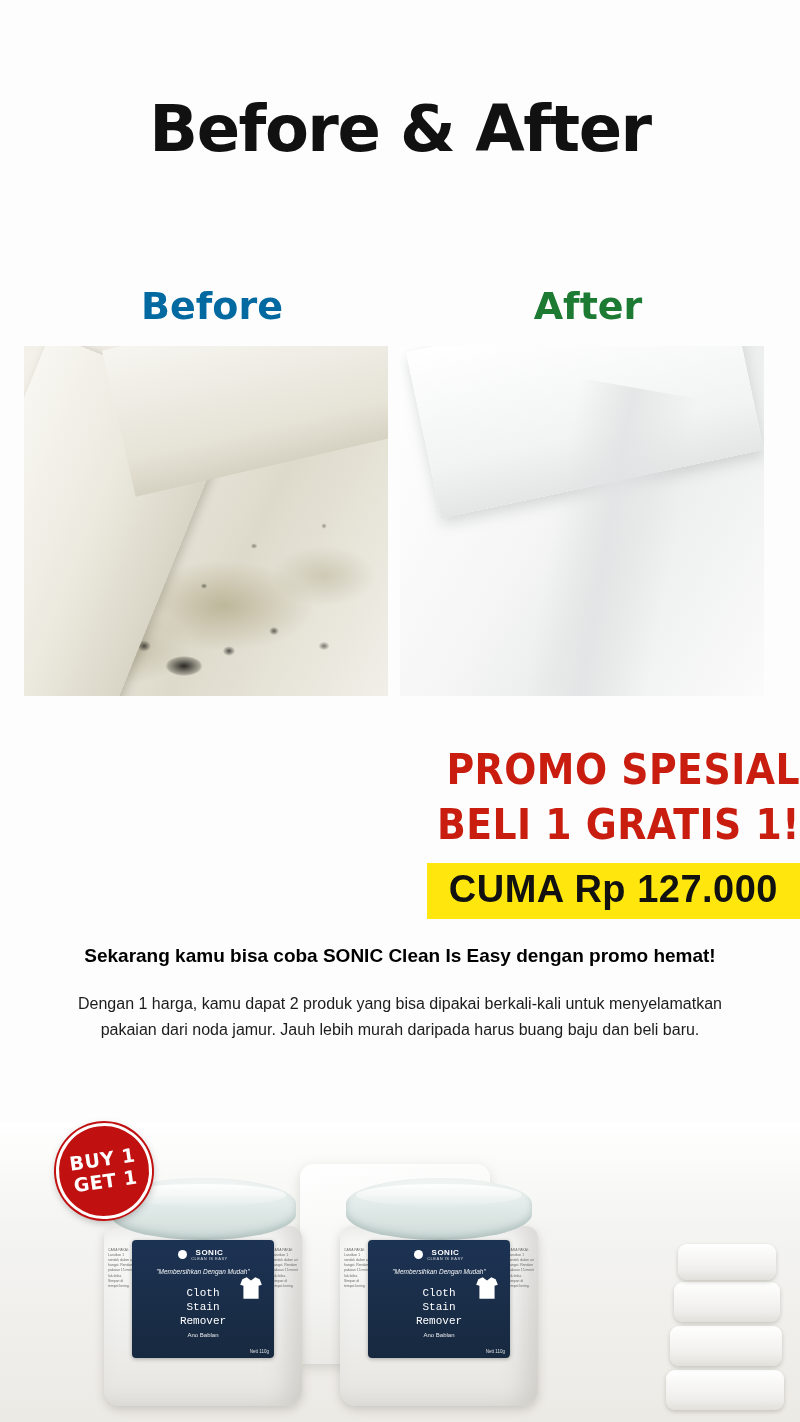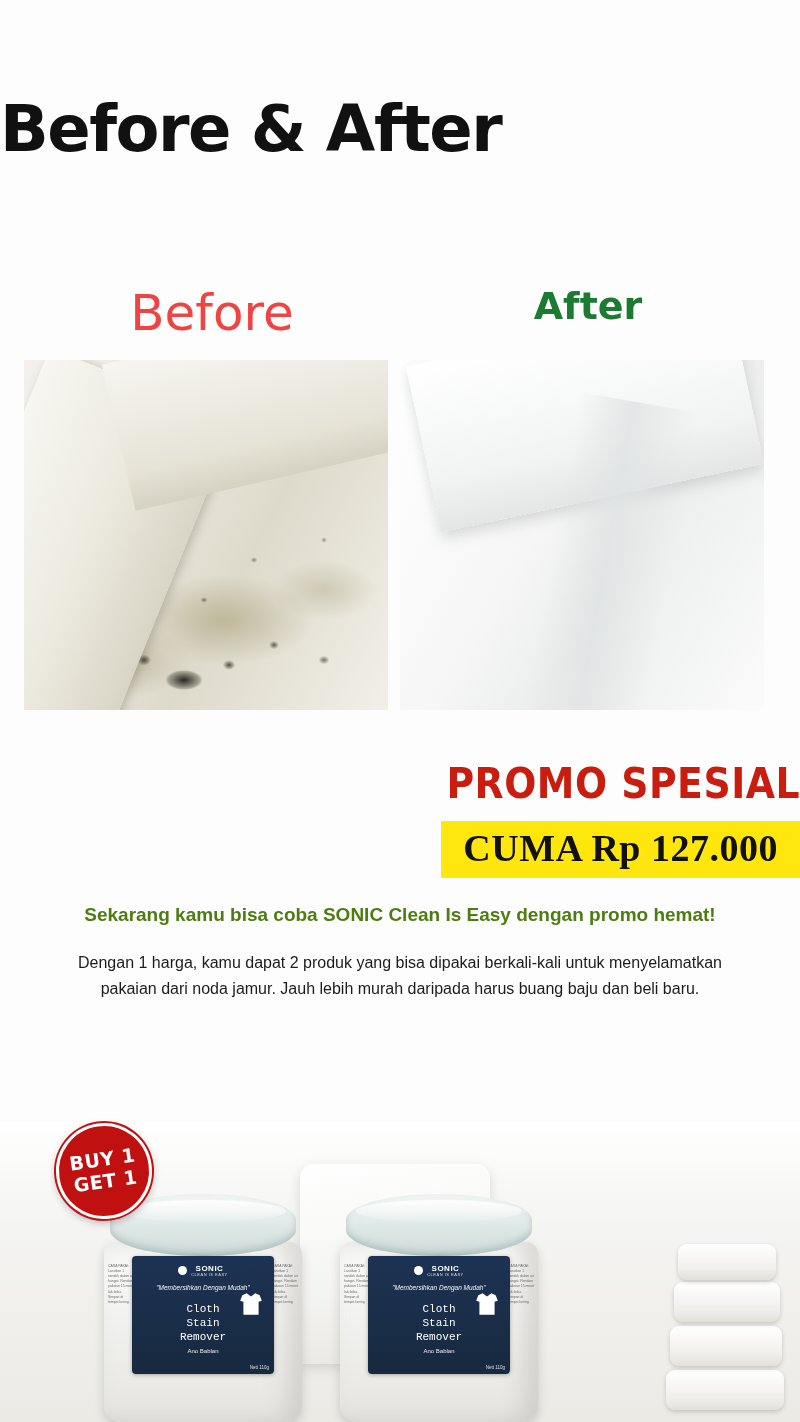--- a/index.html
+++ b/index.html
@@ -13,42 +13,43 @@
   .page {
     position: relative;
     width: 800px;
     height: 1422px;
     background: #fdfdfd;
     overflow: hidden;
   }
 
   
   .main-title {
+    text-align: center;
     font-size: 64px;
     font-weight: 800;
     letter-spacing: -1.5px;
     color: #111111;
     margin-top: 92px;
     font-family: "DejaVu Sans", sans-serif;
   }
 
   
   .ba-labels {
     display: flex;
     margin-top: 118px;
     padding: 0 24px;
   }
   .ba-labels .col {
     flex: 1;
     text-align: center;
   }
   .label-before {
-    font-size: 50px;
-    font-weight: 400;
-    color: #ef4444;
+    font-size: 38px;
+    font-weight: 700;
+    color: #0369a1;
     font-family: "DejaVu Sans", sans-serif;
   }
   .label-after {
     font-size: 38px;
     font-weight: 800;
     color: #1d7a33;
     font-family: "DejaVu Sans", sans-serif;
     text-align: center;
   }
 
@@ -146,29 +147,29 @@
   }
   .price-wrap { margin-top: 10px; }
   .price {
     display: inline-block;
     background: #ffe70d;
     color: #111111;
     font-weight: 800;
     font-size: 38px;
     padding: 5px 22px 8px;
     letter-spacing: 0.5px;
-    font-family: Liberation Serif, serif;
+    font-family: Liberation Sans, sans-serif;
   }
 
   .sub-headline {
     text-align: center;
     margin-top: 26px;
     font-size: 19px;
     font-weight: 700;
-    color: #4d7c0f;
+    color: #000000;
   }
   .body-copy {
     text-align: center;
     margin: 24px auto 0;
     width: 700px;
     font-size: 16px;
     line-height: 1.62;
     color: #1c1c1c;
   }
 
@@ -204,21 +205,21 @@
     left: 300px; bottom: 58px;
     width: 190px; height: 200px;
     background: linear-gradient(170deg, #ffffff 0%, #f3f3f1 60%, #e6e5e0 100%);
     border-radius: 14px 14px 4px 4px;
     box-shadow: 0 4px 12px rgba(160,158,150,0.35);
   }
 
   
   .jar {
     position: absolute;
-    bottom: 0;
+    bottom: 16px;
     width: 198px;
     height: 228px;
   }
   .jar-left { left: 104px; }
   .jar-right { left: 340px; }
   .jar-lid {
     position: absolute;
     top: 0; left: 6px;
     width: 186px; height: 62px;
     background: linear-gradient(180deg, #f2f6f5 0%, #e3ecea 40%, #cfdcd9 100%);
@@ -353,20 +354,21 @@
     </div>
   </div>
 
   <div class="photos">
     <div class="photo photo-before"></div>
     <div class="photo photo-after"></div>
   </div>
 
   <div class="promo">
     <div class="promo-line1">PROMO SPESIAL</div>
+    <div class="promo-line2">BELI 1 GRATIS 1!</div>
     <div class="price-wrap">
       <span class="price">CUMA Rp 127.000</span>
     </div>
   </div>
 
   <div class="sub-headline">Sekarang kamu bisa coba SONIC Clean Is Easy dengan promo hemat!</div>
   <p class="body-copy">Dengan 1 harga, kamu dapat 2 produk yang bisa dipakai berkali-kali untuk menyelamatkan pakaian dari noda jamur. Jauh lebih murah daripada harus buang baju dan beli baru.</p>
 
   <div class="scene">
     <div class="shirt"></div>

